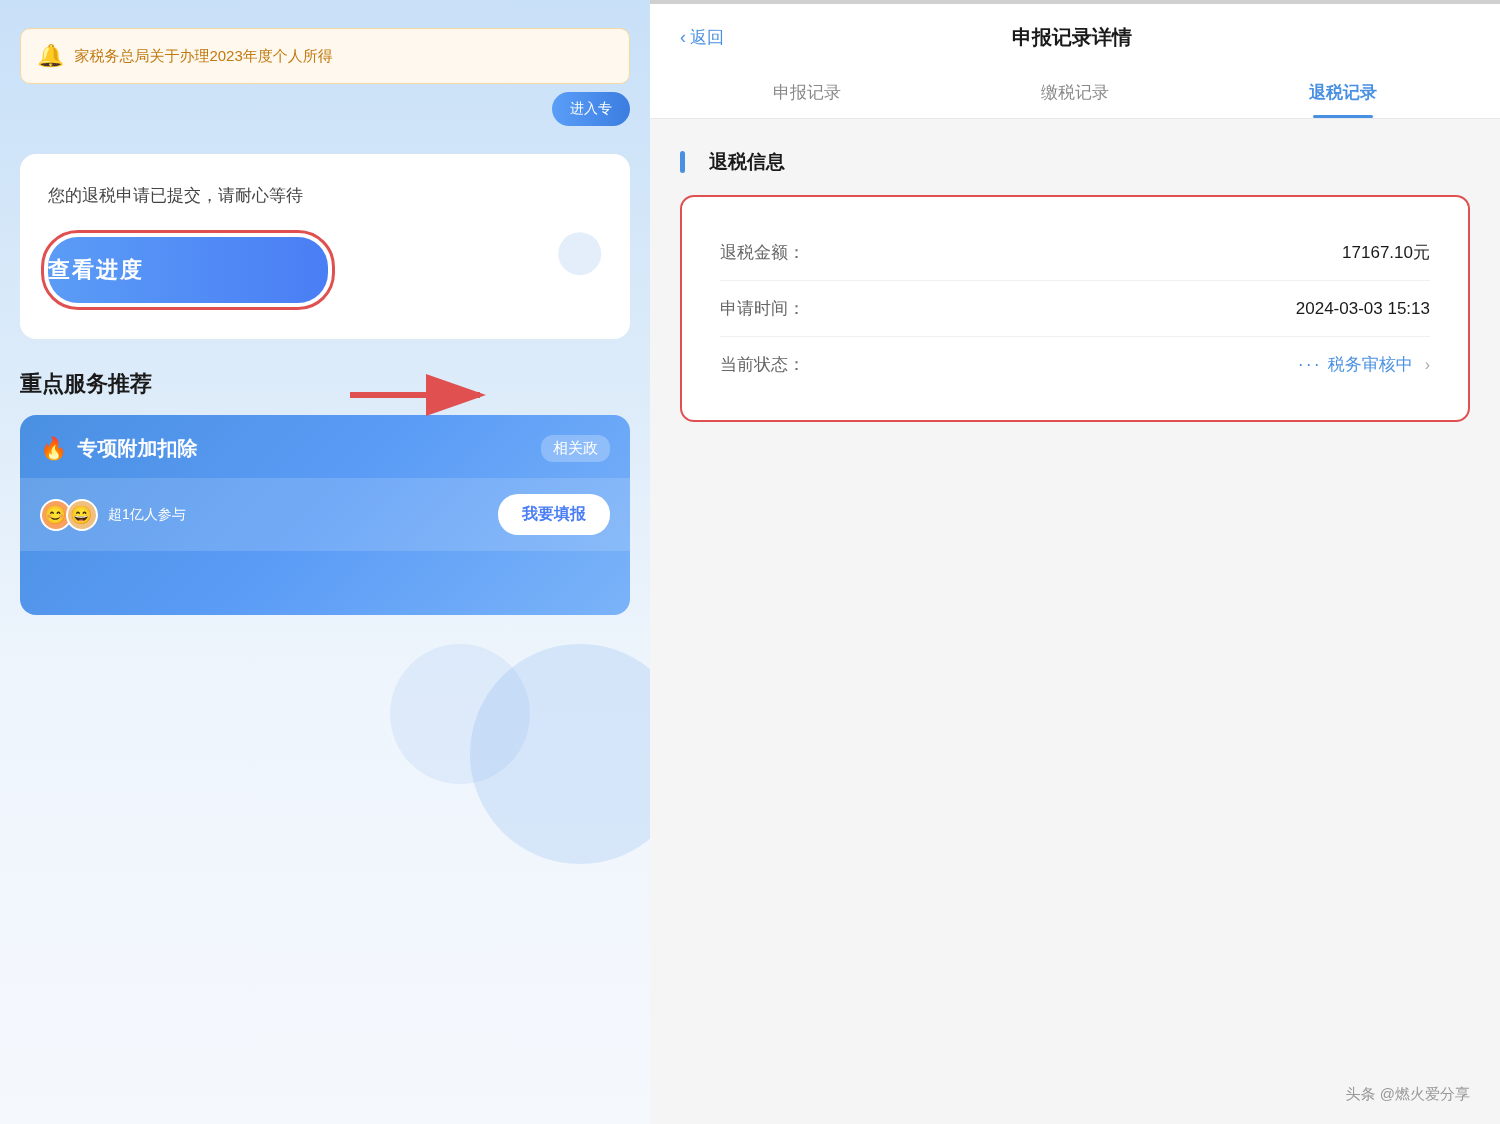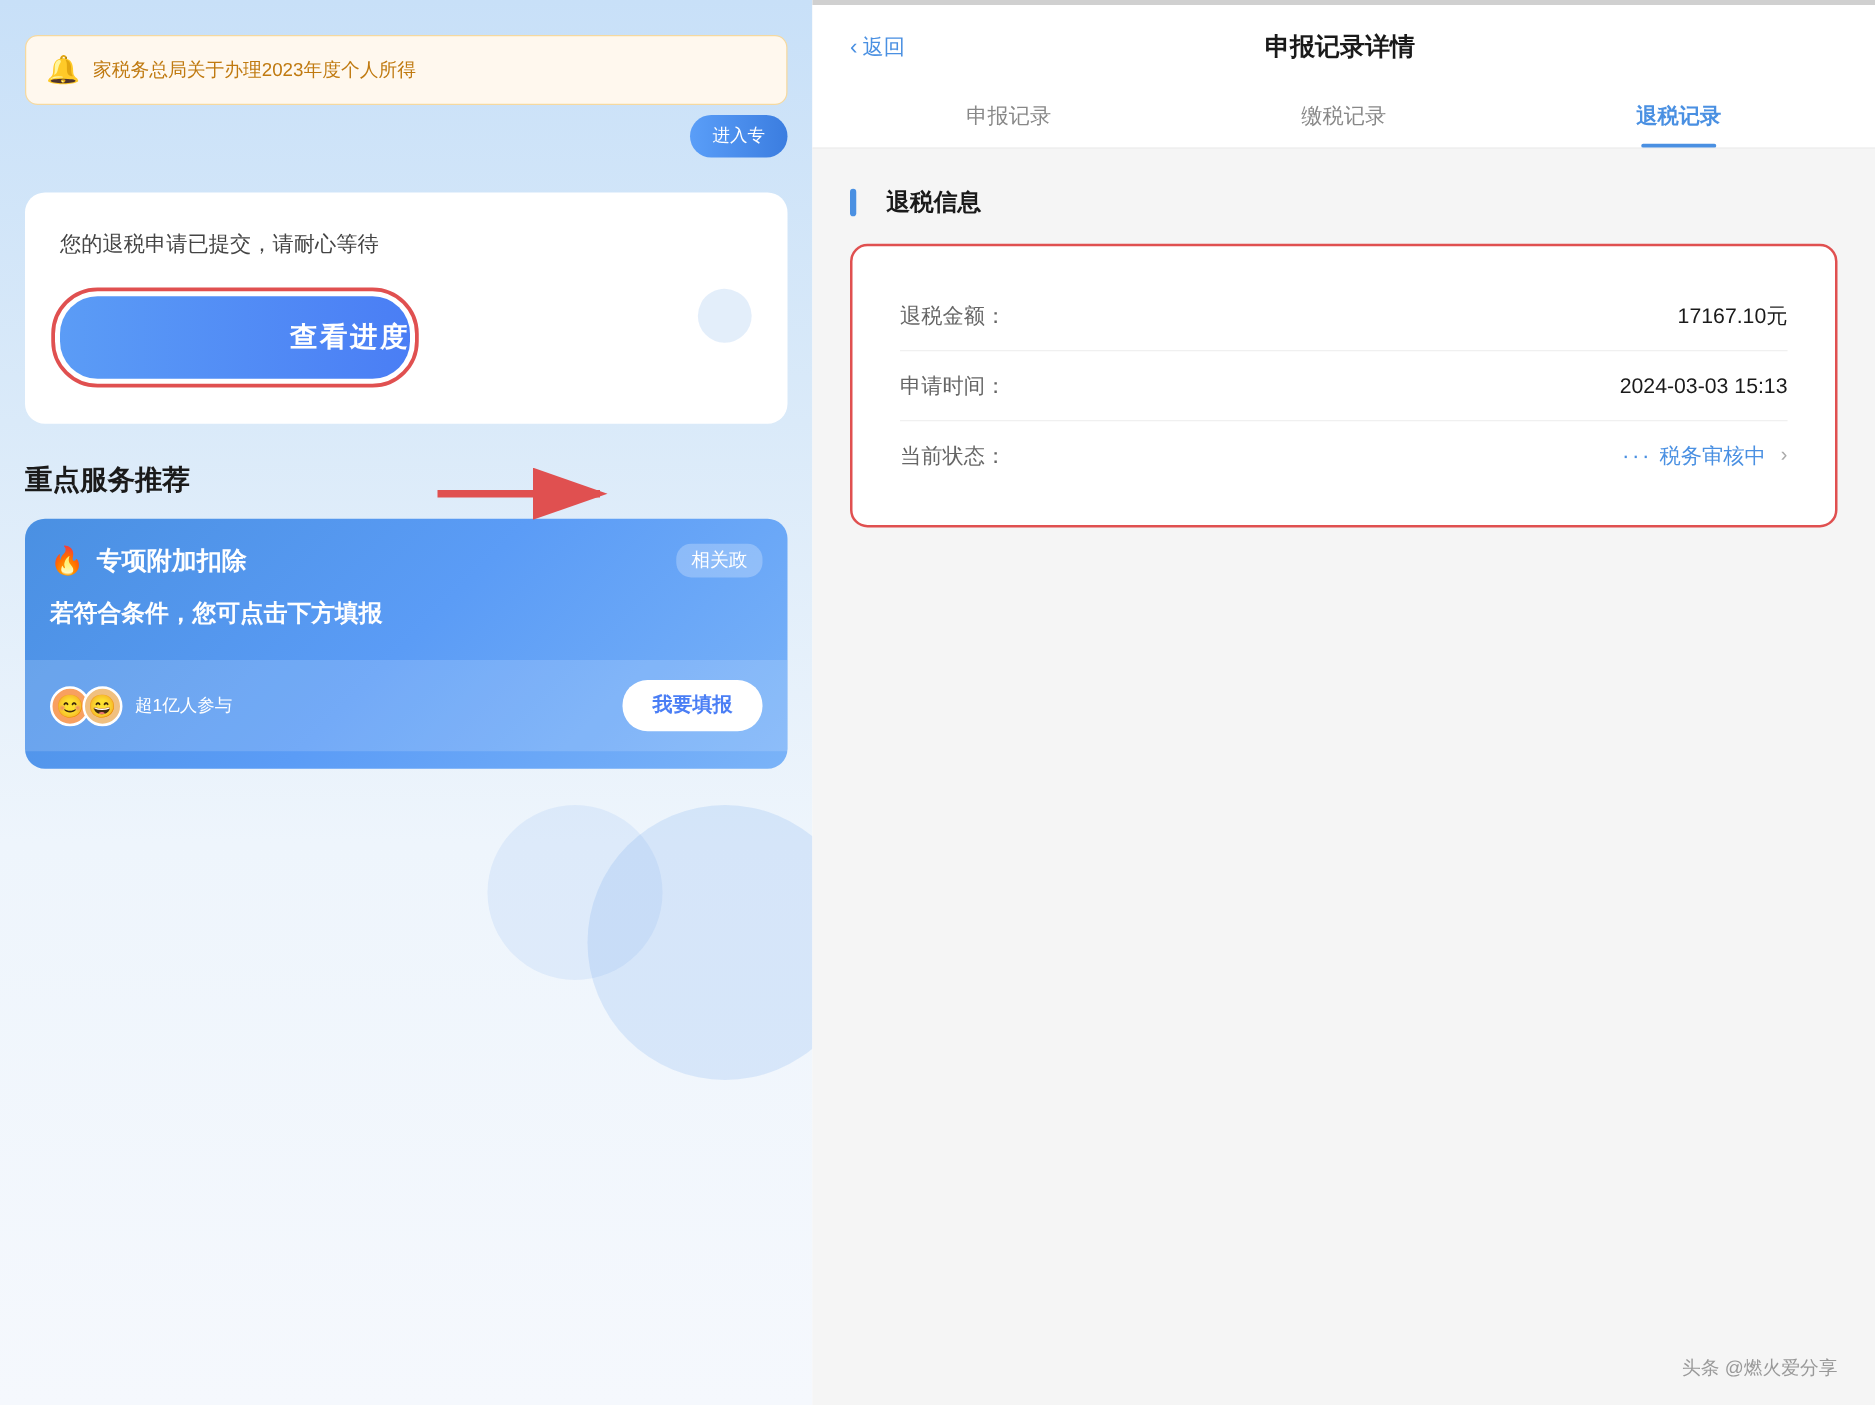--- a/index.html
+++ b/index.html
@@ -83,21 +83,21 @@
     .view-progress-btn {
       display: block;
       width: 280px;
       background: linear-gradient(90deg, #5b9cf6, #4a7ef5);
       color: #fff;
       border: none;
       border-radius: 30px;
       padding: 18px 0;
       font-size: 22px;
       font-weight: 600;
-      text-align: right;
+      text-align: left;
       cursor: pointer;
       outline: 3px solid #e05050;
       outline-offset: 4px;
       letter-spacing: 2px;
     }
 
     
     .bg-circle-1 {
       position: absolute;
       width: 220px;
@@ -434,21 +434,20 @@
   <div class="section-title">重点服务推荐</div>
 
   <div class="service-card">
     <div class="service-card-header">
       <div class="service-card-title-row">
         <span class="fire-icon">🔥</span>
         <span class="service-card-title">专项附加扣除</span>
       </div>
       <span class="policy-link">相关政</span>
     </div>
-    <div class="service-card-desc">若符合条件，您可点击下方填报</div>
 
     <div class="service-card-footer">
       <div class="participant-info">
         <div class="avatar-group">
           <div class="avatar">😊</div>
           <div class="avatar">😄</div>
         </div>
         <span class="participant-text">超1亿人参与</span>
       </div>
       <button class="fill-btn">我要填报</button>

